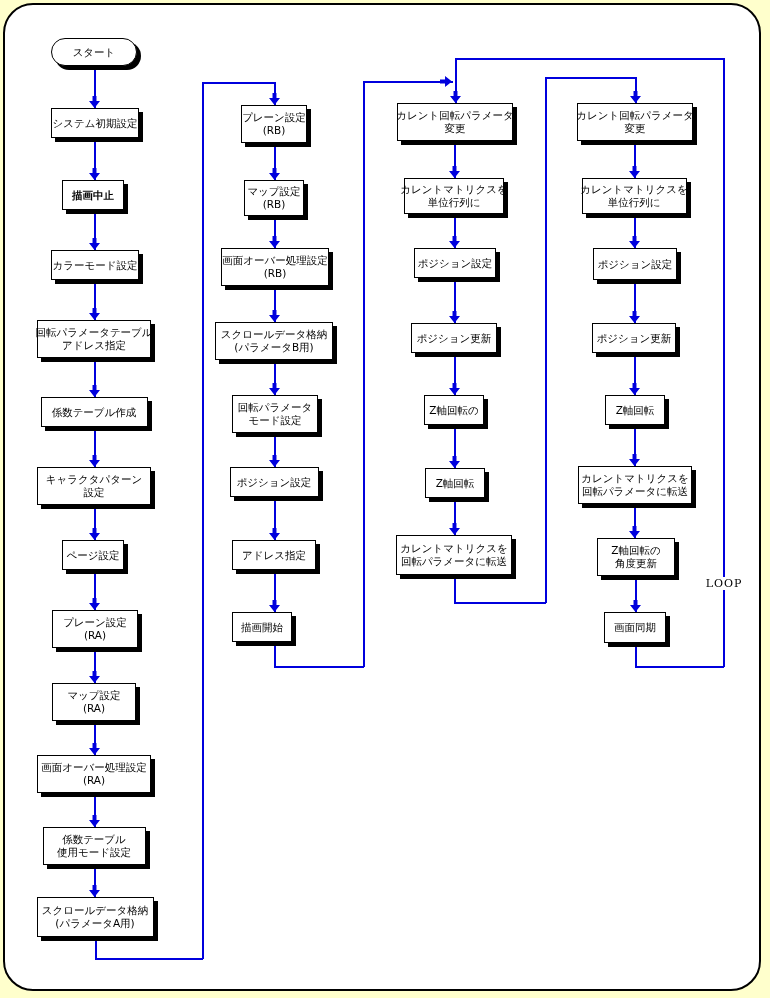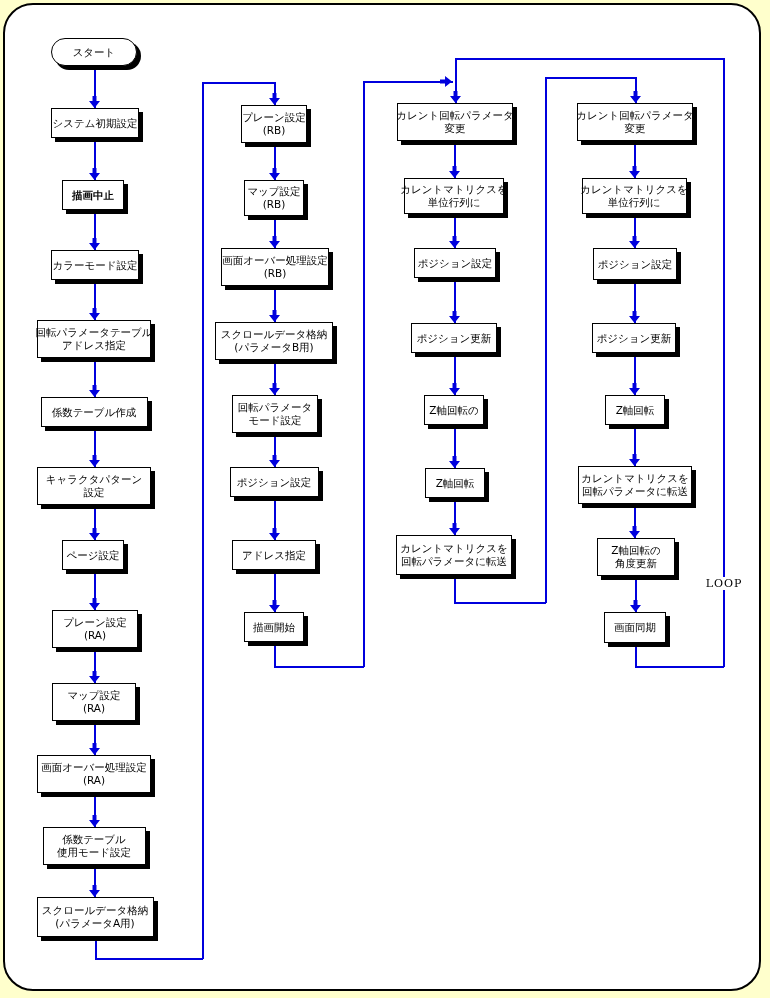--- a/index.html
+++ b/index.html
@@ -69,21 +69,21 @@
       <div class="node" style="left: 244px; top: 180px; width: 60px; height: 36px;">マップ設定
 (RB)</div>
       <div class="node" style="left: 221px; top: 248px; width: 108px; height: 38px;">画面オーバー処理設定
 (RB)</div>
       <div class="node" style="left: 215px; top: 322px; width: 118px; height: 38px;">スクロールデータ格納
 (パラメータB用)</div>
       <div class="node" style="left: 232px; top: 395px; width: 86px; height: 38px;">回転パラメータ
 モード設定</div>
       <div class="node" style="left: 229.5px; top: 467px; width: 89px; height: 30px;">ポジション設定</div>
       <div class="node" style="left: 232px; top: 540px; width: 84px; height: 30px;">アドレス指定</div>
-      <div class="node" style="left: 244px; top: 612px; width: 60px; height: 30px;">描画開始</div>
+      <div class="node" style="left: 232px; top: 612px; width: 60px; height: 30px;">描画開始</div>
       <div class="node" style="left: 397px; top: 103px; width: 116px; height: 38px;">カレント回転パラメータ
 変更</div>
       <div class="node" style="left: 404px; top: 178px; width: 100px; height: 36px;">カレントマトリクスを
 単位行列に</div>
       <div class="node" style="left: 414px; top: 248px; width: 82px; height: 30px;">ポジション設定</div>
       <div class="node" style="left: 411px; top: 323px; width: 86px; height: 30px;">ポジション更新</div>
       <div class="node" style="left: 424px; top: 395px; width: 60px; height: 30px;">Z軸回転の</div>
       <div class="node" style="left: 425px; top: 468px; width: 60px; height: 30px;">Z軸回転</div>
       <div class="node" style="left: 396px; top: 535px; width: 116px; height: 40px;">カレントマトリクスを
 回転パラメータに転送</div>

